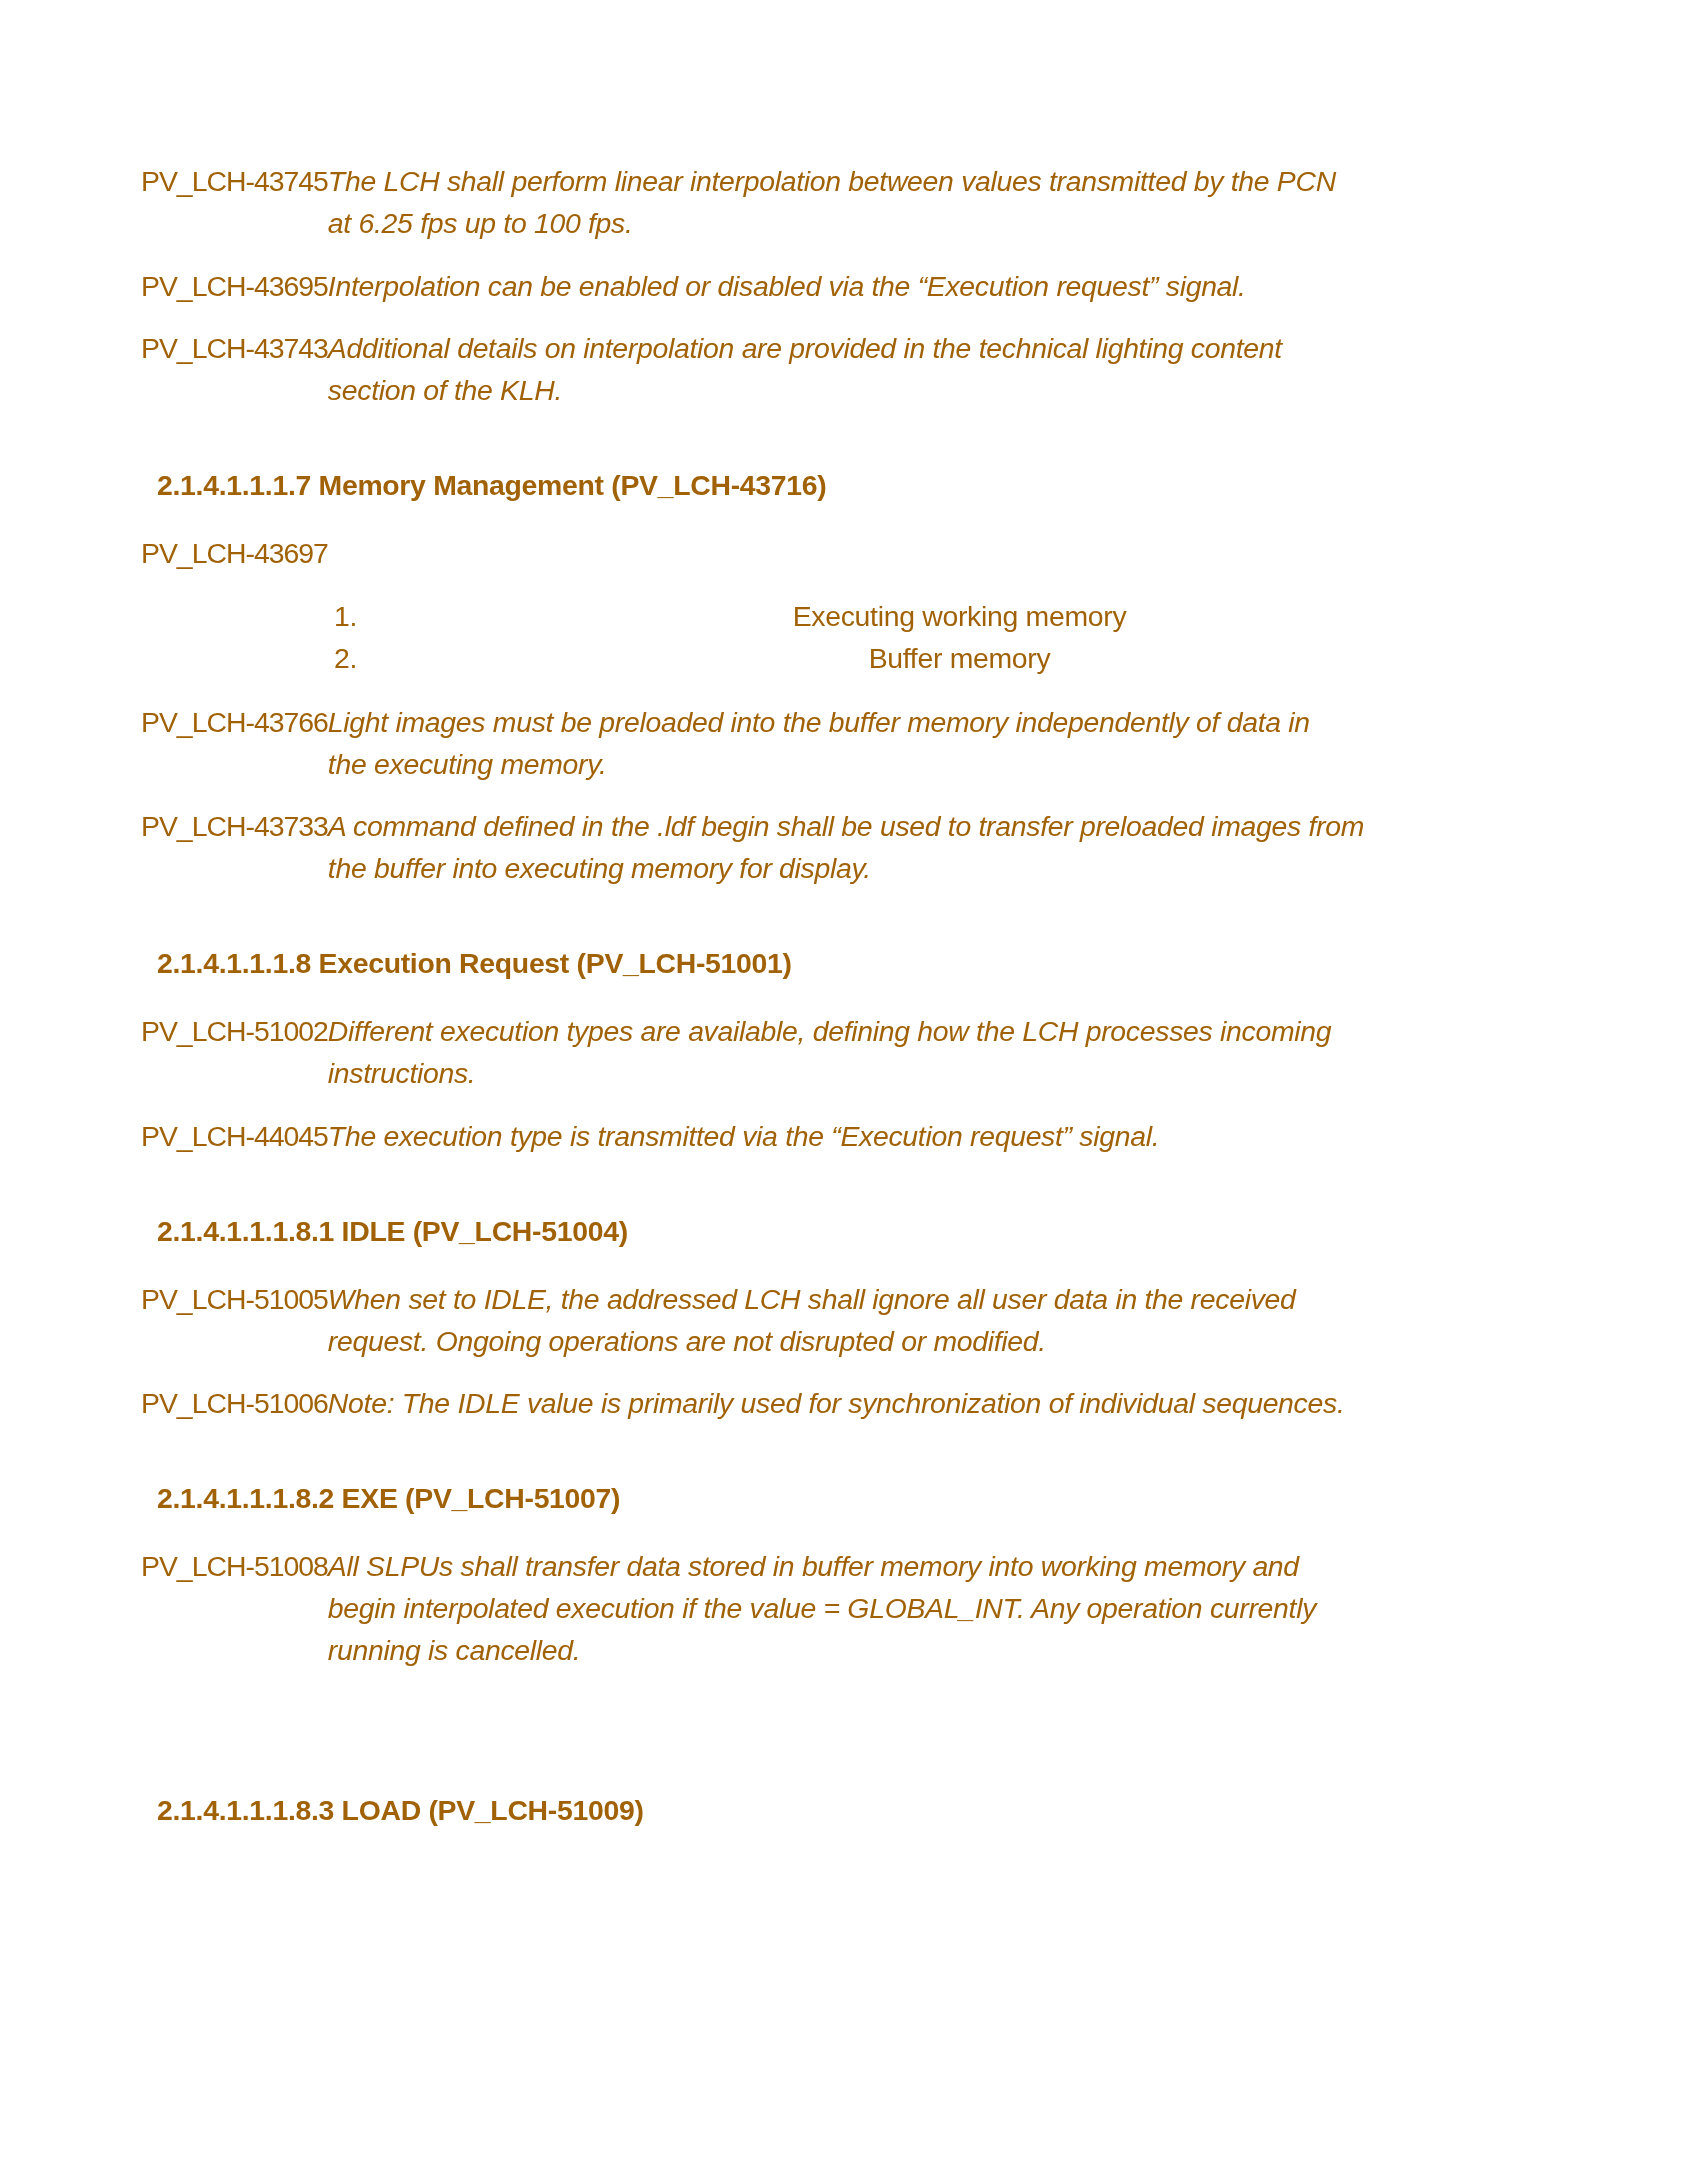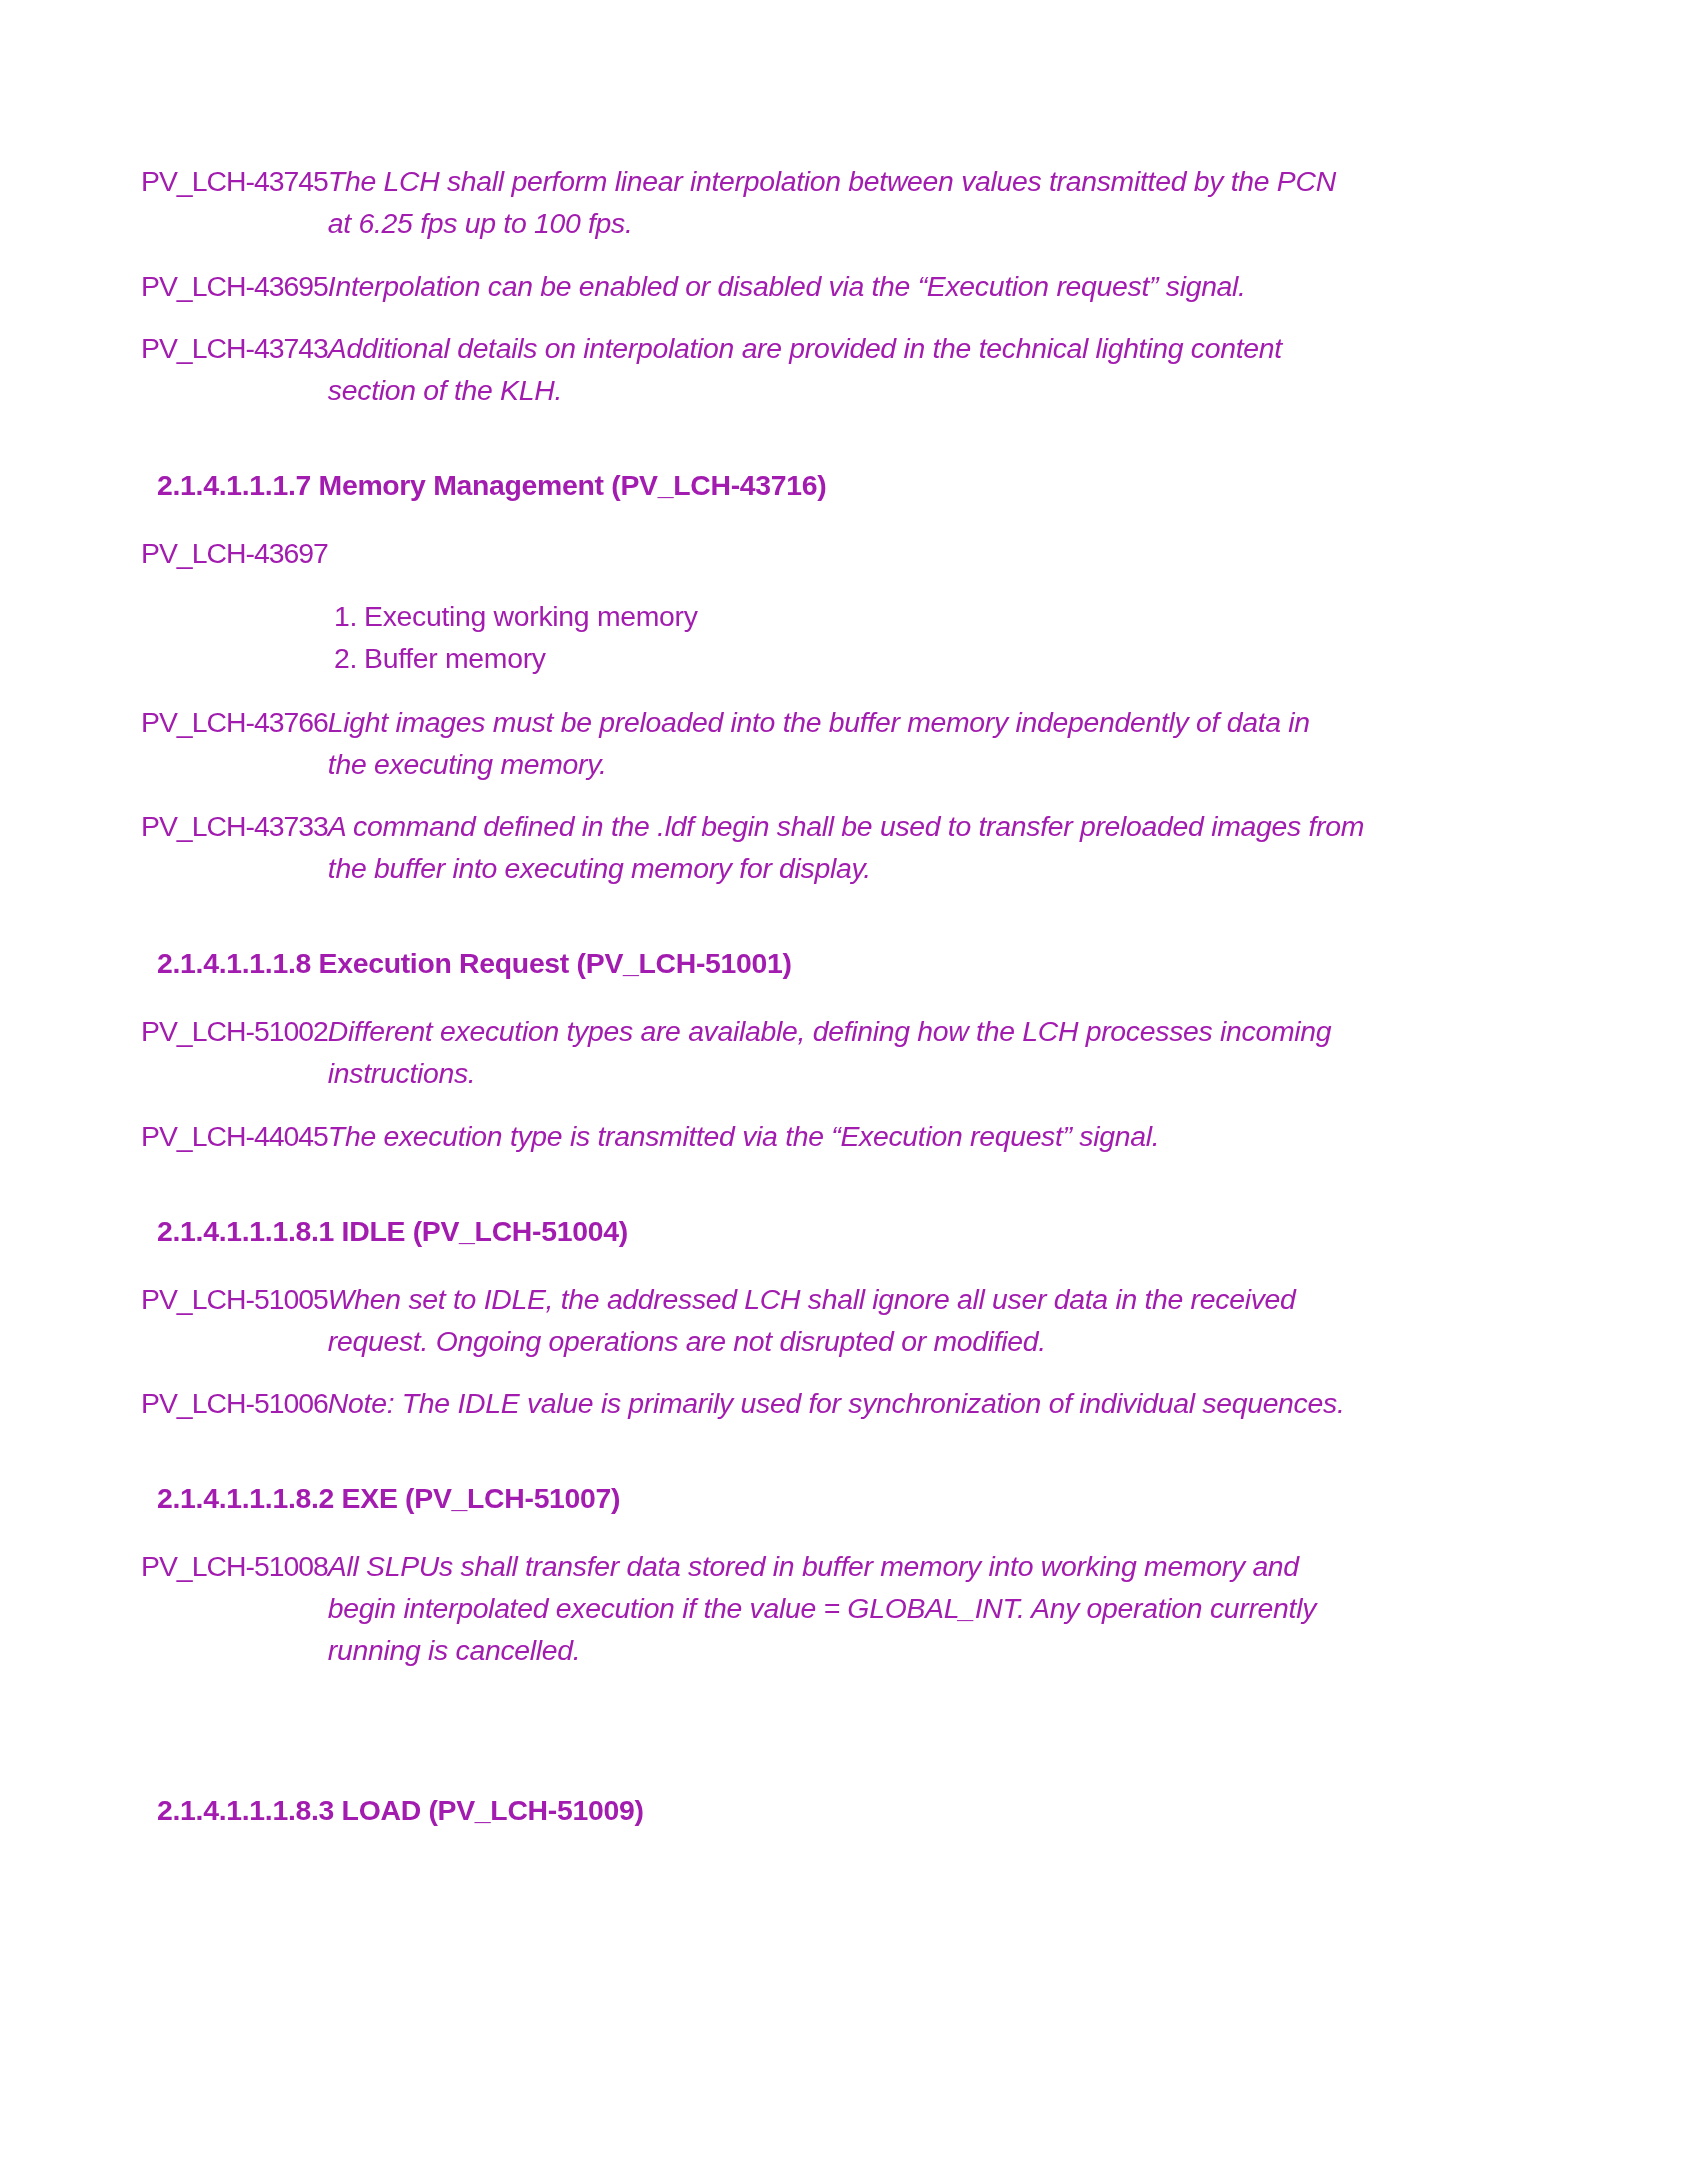--- a/index.html
+++ b/index.html
@@ -7,21 +7,21 @@
     padding: 0;
     background: #ffffff;
   }
   .page {
     position: relative;
     width: 1687px;
     height: 2183px;
     box-sizing: border-box;
     padding: 160px 132px 0 141px;
     background: #ffffff;
-    color: #a21caf;
+    color: #a16207;
     font-family: "Liberation Sans", sans-serif;
     font-size: 28.4px;
     line-height: 42px;
     letter-spacing: -0.3px;
     overflow: hidden;
   }
   .req {
     display: flex;
     align-items: flex-start;
     margin: 0 0 20.5px 0;
@@ -50,20 +50,21 @@
   }
   .li-row {
     display: flex;
     align-items: flex-start;
   }
   .li-num {
     flex: 0 0 30px;
   }
   .li-label {
     flex: 1 1 auto;
+    text-align: center;
   }
 </style>
 </head>
 <body>
 
 <div class="page">
 
   <div class="req">
     <span class="req-id">PV_LCH-43745</span>
     <span class="req-text">The LCH shall perform linear interpolation between values transmitted by the PCN

